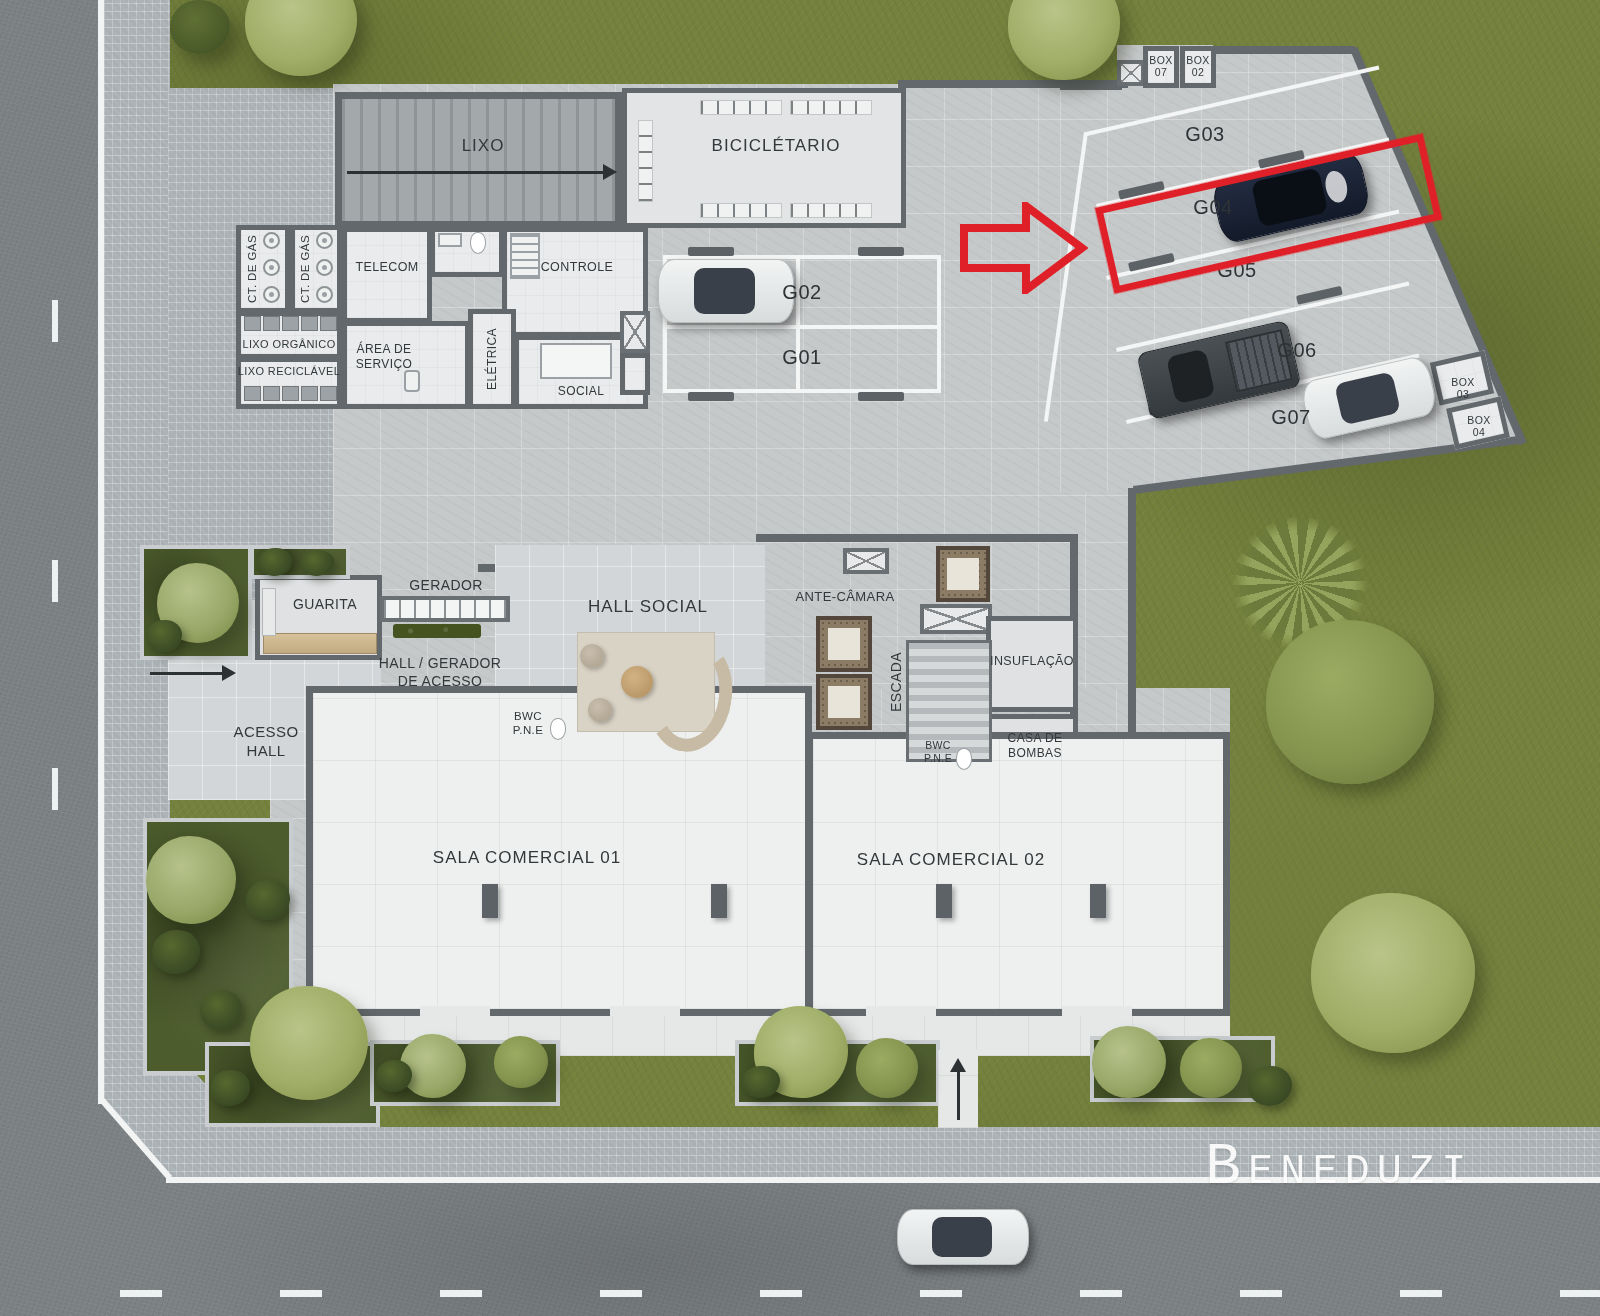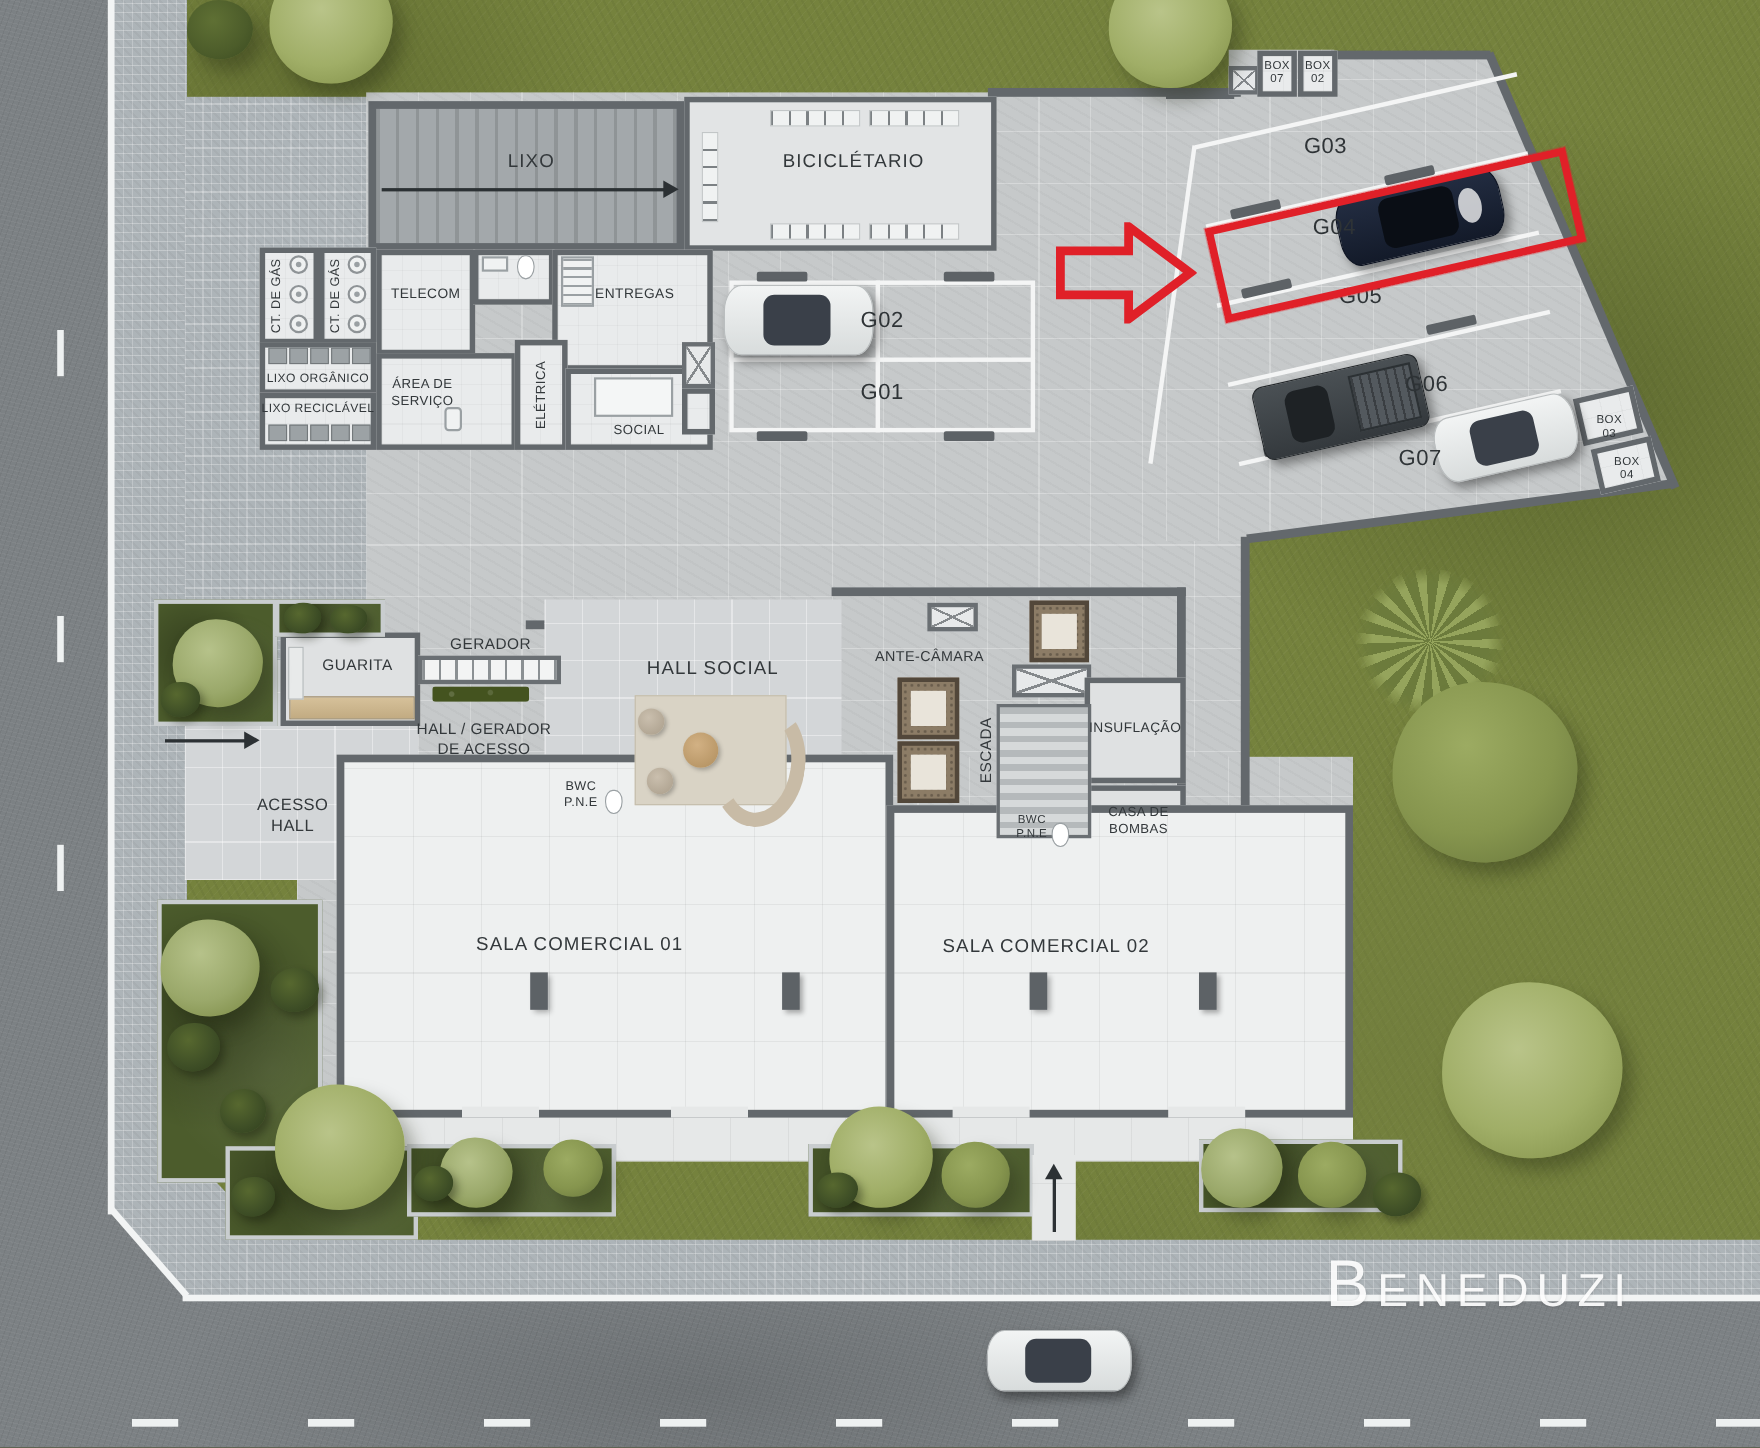--- a/index.html
+++ b/index.html
@@ -119,21 +119,21 @@
   .sofa{position:absolute;width:58px;height:88px;border:13px solid transparent;border-right-color:#c8bba6;border-bottom-color:#c8bba6;border-radius:50%;transform:rotate(8deg);z-index:8;}
   .pillar{position:absolute;width:16px;height:34px;background:#5d6266;box-shadow:3px 3px 5px rgba(0,0,0,.3);z-index:9;}
   .toilet{position:absolute;width:14px;height:20px;background:#fff;border-radius:45% 45% 50% 50%;border:1px solid #9aa0a3;z-index:8;}
   .shelf{position:absolute;background:#f3f4f4;border:4px solid #6a6f73;box-sizing:border-box;z-index:8;
     background-image:repeating-linear-gradient(90deg, #8b9093 0 2px, transparent 2px 15px);}
   .greenstrip{position:absolute;background:#44531f;border-radius:3px;z-index:9;
     background-image:radial-gradient(circle at 20% 50%, rgba(255,255,255,.15) 2px, transparent 3px),
                      radial-gradient(circle at 60% 40%, rgba(255,255,255,.12) 2px, transparent 3px);}
   .genbox{position:absolute;background:#f0f2f2;border:2px solid #9aa0a3;box-sizing:border-box;z-index:8;}
   .watermark{position:absolute;z-index:60;color:rgba(255,255,255,.92);
-    font-family:Liberation Sans, sans-serif;font-variant:small-caps;letter-spacing:7px;
+    font-family:Liberation Mono, monospace;font-variant:small-caps;letter-spacing:7px;
     text-shadow:0 1px 3px rgba(0,0,0,.15);line-height:1.04;}
   .watermark .l1{font-size:60px;}
   .watermark .l2{font-size:54px;}
 </style>
 </head>
 <body>
 
 <div id="canvas">
 
   <div class="grass"></div>
@@ -199,21 +199,21 @@
   <div class="lbl sm vert" style="left:252px;top:269px;">CT. DE GÁS</div>
   <div class="lbl sm vert" style="left:305px;top:269px;">CT. DE GÁS</div>
 
   <div class="room" style="left:342px;top:227px;width:90px;height:96px;"></div>
   <div class="lbl sm" style="left:387px;top:268px;font-size:12.5px;">TELECOM</div>
   <div class="room" style="left:430px;top:227px;width:74px;height:50px;"></div>
   <div class="genbox" style="left:438px;top:233px;width:24px;height:14px;"></div>
   <div class="toilet" style="left:470px;top:232px;"></div>
   <div class="room" style="left:502px;top:227px;width:146px;height:110px;"></div>
   <div class="genbox" style="left:510px;top:233px;width:30px;height:46px;background-image:repeating-linear-gradient(0deg,#9aa0a3 0 2px,transparent 2px 8px);"></div>
-  <div class="lbl sm" style="left:577px;top:268px;font-size:12.5px;">ENTREGAS</div>
+  <div class="lbl sm" style="left:577px;top:268px;font-size:12.5px;">CONTROLE</div>
 
   <div class="room" style="left:236px;top:311px;width:106px;height:48px;"></div>
   <div class="bin" style="left:244px;top:316px;"></div>
   <div class="bin" style="left:263px;top:316px;"></div>
   <div class="bin" style="left:282px;top:316px;"></div>
   <div class="bin" style="left:301px;top:316px;"></div>
   <div class="bin" style="left:320px;top:316px;"></div>
   <div class="lbl sm" style="left:289px;top:345px;font-size:11px;">LIXO ORGÂNICO</div>
 
   <div class="room" style="left:236px;top:357px;width:106px;height:52px;"></div>

